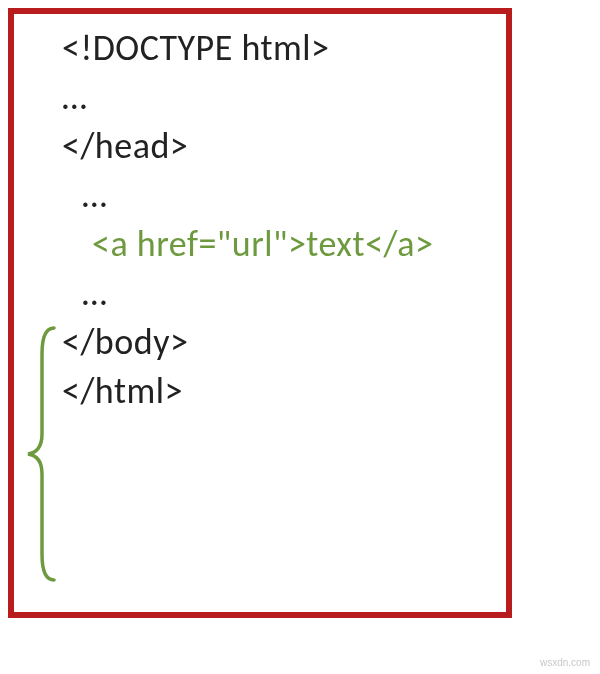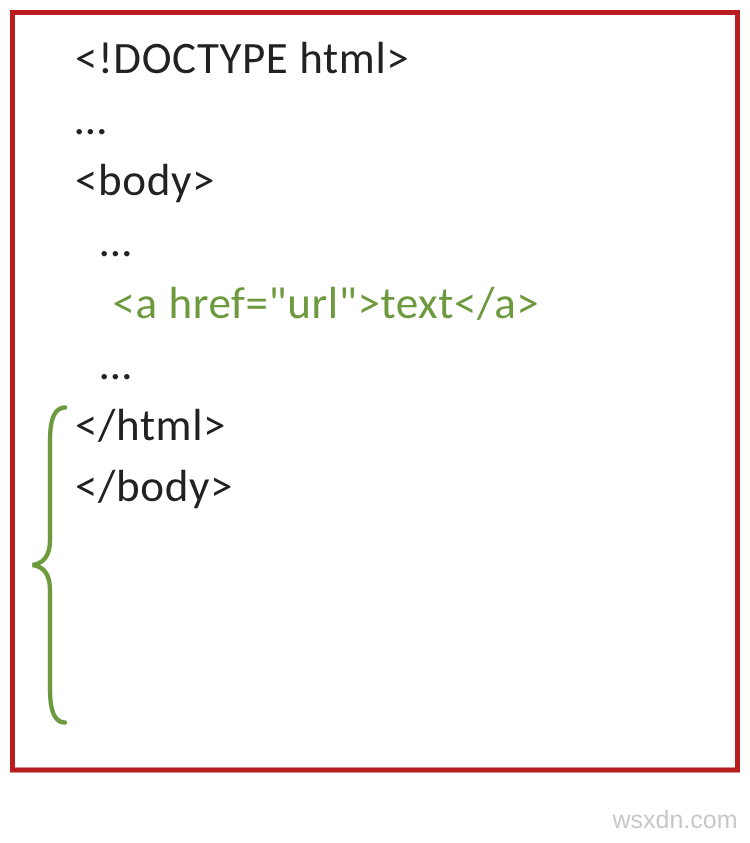--- a/index.html
+++ b/index.html
@@ -9,23 +9,23 @@
     height: 674px;
     background: #ffffff;
     font-family: Calibri, "Segoe UI", Arial, sans-serif;
     position: relative;
     box-sizing: border-box;
   }
   .frame {
     position: absolute;
     left: 8px;
     top: 8px;
-    width: 584px;
+    width: 504px;
     height: 610px;
-    border: 4px solid #b91c1c;
+    border: 6px solid #b91c1c;
     box-sizing: border-box;
     padding-left: 48px;
     padding-top: 10px;
   }
   .code-line {
     font-size: 36px;
     line-height: 49px;
     color: #222222;
     white-space: pre;
     letter-spacing: 0.5px;
@@ -46,21 +46,21 @@
     width: 32px;
     height: 260px;
   }
   .bracket svg {
     display: block;
   }
   .watermark {
     position: absolute;
     right: 10px;
     bottom: 6px;
-    font-size: 20px;
+    font-size: 10px;
     color: #c8c8c8;
     font-family: Arial, sans-serif;
   }
 </style>
 </head>
 <body>
 
 <div class="frame">
 
   <div class="bracket">
@@ -70,21 +70,21 @@
                L 18 110
                Q 18 128 4 130
                Q 18 132 18 150
                L 18 230
                Q 18 256 30 256" fill="none" stroke="#6e9a3f" stroke-width="3.5" stroke-linecap="round"></path>
     </svg>
   </div>
 
   <div class="code-line">&lt;!DOCTYPE html&gt;</div>
   <div class="code-line">…</div>
-  <div class="code-line">&lt;body&gt;</div>
+  <div class="code-line">&lt;/head&gt;</div>
   <div class="code-line indent1">…</div>
   <div class="code-line indent2 green">&lt;a href="url"&gt;text&lt;/a&gt;</div>
   <div class="code-line indent1">…</div>
+  <div class="code-line">&lt;/body&gt;</div>
   <div class="code-line">&lt;/html&gt;</div>
-  <div class="code-line">&lt;/body&gt;</div>
 </div>
 
 <div class="watermark">wsxdn.com</div>
 
 </body></html>

